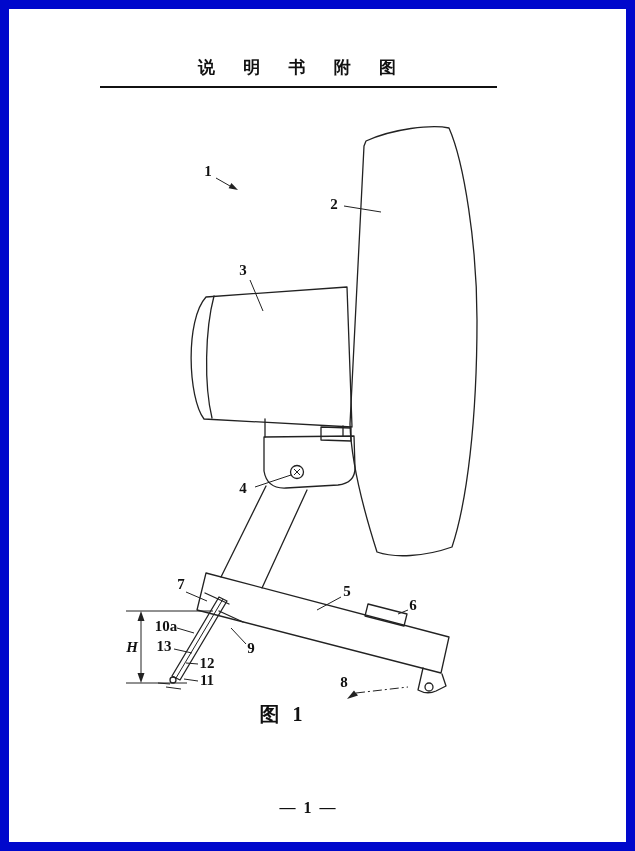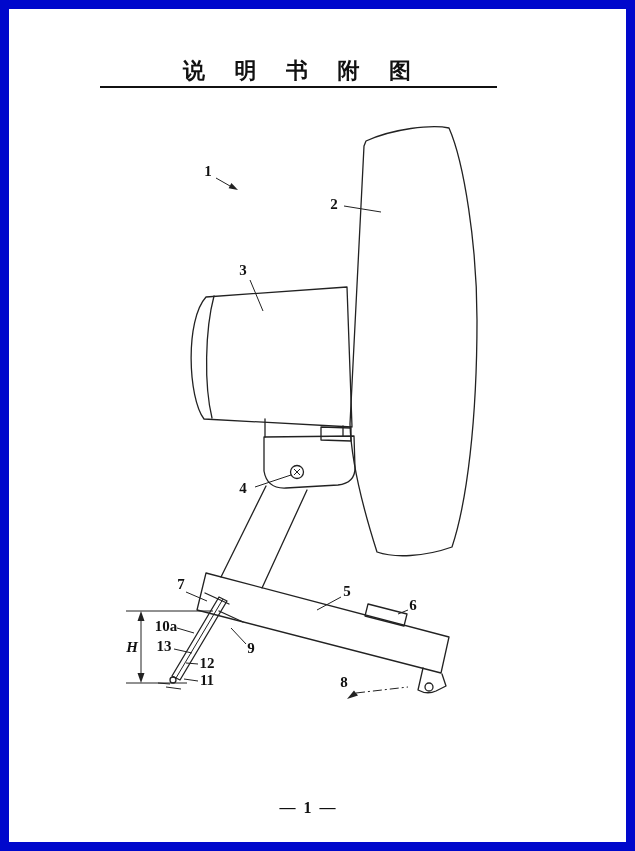--- a/index.html
+++ b/index.html
@@ -3,21 +3,21 @@
 <meta charset="utf-8">
 <style>
   html,body{margin:0;padding:0;background:#ffffff;}
   .page{
     position:relative;width:635px;height:851px;background:#ffffff;
     font-family:"Liberation Serif","DejaVu Serif",serif;color:#111;overflow:hidden;
   }
   .frame{position:absolute;inset:0;border:9px solid #0008CC;pointer-events:none;box-sizing:border-box;}
   .header-title{
     position:absolute;top:56px;left:0;width:606px;text-align:center;
-    font-size:22px;font-weight:bold;letter-spacing:12px;white-space:nowrap;
+    font-size:17px;font-weight:bold;letter-spacing:12px;white-space:nowrap;
   }
   .header-rule{position:absolute;top:86px;left:100px;width:397px;height:2px;background:#111;}
   svg.drawing{position:absolute;left:0;top:0;width:635px;height:851px;}
   .s{fill:none;stroke:#222;stroke-width:1.3;stroke-linejoin:round;stroke-linecap:round;}
   .leader{fill:none;stroke:#222;stroke-width:1;}
   .dim{fill:none;stroke:#222;stroke-width:1;}
   .arrow{fill:#222;stroke:none;}
   .lbl{font-family:"Liberation Serif","DejaVu Serif",serif;font-weight:bold;font-size:15px;fill:#111;text-anchor:middle;}
   .lbl-italic{font-style:italic;}
   .caption{
@@ -99,14 +99,15 @@
     <text class="lbl" x="181" y="589">7</text>
     <text class="lbl" x="344" y="687">8</text>
     <text class="lbl" x="251" y="653">9</text>
     <text class="lbl" x="166" y="631">10a</text>
     <text class="lbl" x="164" y="651">13</text>
     <text class="lbl" x="207" y="668">12</text>
     <text class="lbl" x="207" y="685">11</text>
     <text class="lbl lbl-italic" x="132" y="652">H</text>
   </svg>
 
+  <div class="caption">图 1</div>
   <div class="page-number">— 1 —</div>
 </div>
 
 </body></html>

